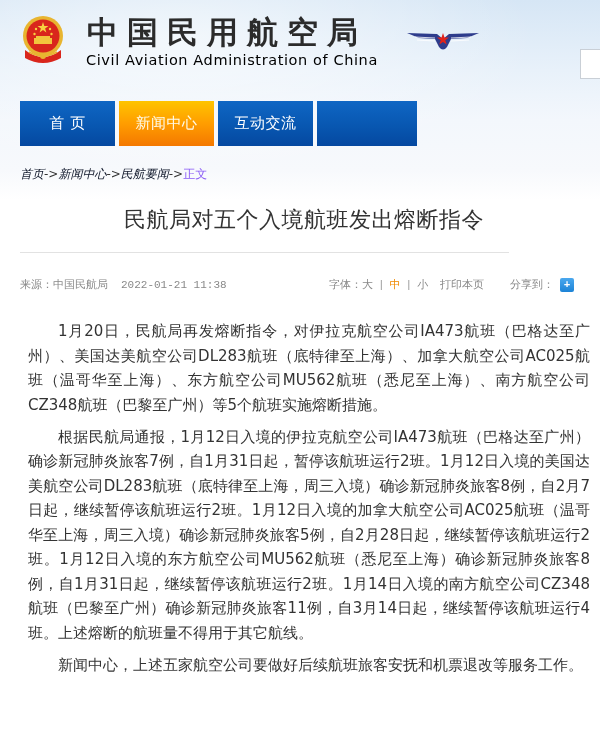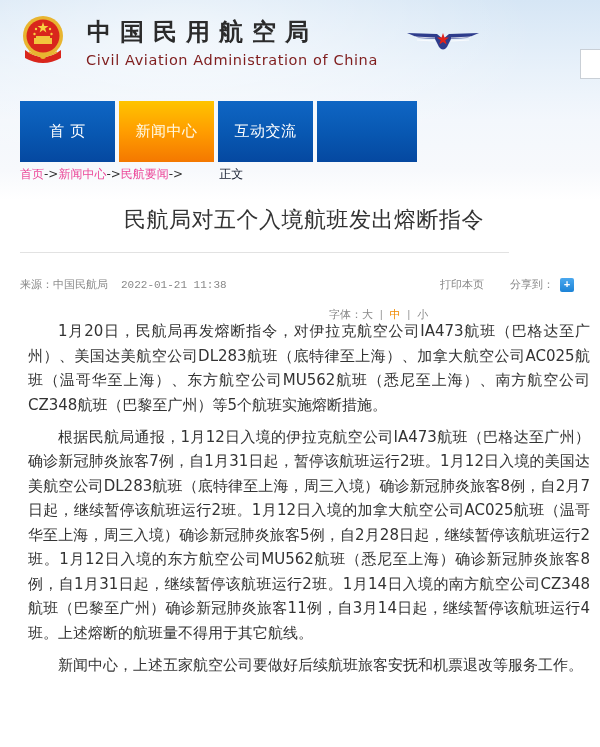--- a/index.html
+++ b/index.html
@@ -15,73 +15,73 @@
   }
   .banner::after {
     content: ""; position: absolute; left: 0; top: 0; right: 0; bottom: 0;
     background: radial-gradient(ellipse at 30% 20%, rgba(255,255,255,0.6), rgba(255,255,255,0) 60%);
   }
   .emblem {
     position: absolute; left: 21px; top: 14px; width: 44px; height: 54px; z-index: 2;
   }
   .site-title-cn {
     position: absolute; left: 87px; top: 14px; z-index: 2;
-    font-size: 24px; font-weight: bold; color: #2b2b2b; letter-spacing: 9px;
+    font-size: 31px; font-weight: bold; color: #2b2b2b; letter-spacing: 9px;
     font-family: "DejaVu Sans", sans-serif; line-height: 36px;
   }
   .site-title-en {
     position: absolute; left: 86px; top: 51px; z-index: 2;
-    font-size: 14.5px; color: #7f1d1d; letter-spacing: 0.6px;
+    font-size: 14.5px; color: #000000; letter-spacing: 0.6px;
     font-family: "DejaVu Sans", sans-serif; line-height: 18px;
   }
   .caac-logo {
     position: absolute; left: 407px; top: 30px; width: 72px; height: 24px; z-index: 2;
   }
   .search-box {
     position: absolute; left: 580px; top: 49px; width: 30px; height: 28px;
     border: 1px solid #c9cfd6; background: #fff; z-index: 2;
   }
   .nav {
     position: absolute; left: 20px; top: 101px; height: 45px; z-index: 2;
     display: flex; gap: 4px;
   }
   .nav-item {
-    width: 95px; height: 61px; display: flex; align-items: center; justify-content: center;
+    width: 95px; height: 45px; display: flex; align-items: center; justify-content: center;
     background: linear-gradient(180deg, #0f66c4 0%, #0857b1 55%, #0548a0 100%);
     color: #ffffff; font-size: 15px; cursor: pointer; letter-spacing: 0.5px;
     font-family: "DejaVu Sans", sans-serif;
   }
   .nav-item.active {
     background: linear-gradient(180deg, #ffc400 0%, #ff9d00 50%, #f47800 100%);
     color: #fffbea;
   }
   .nav-item.partial { width: 100px; }
   .breadcrumb {
     position: absolute; left: 20px; top: 166px; z-index: 2;
     font-size: 12px; color: #333; line-height: 16px;
     font-family: "DejaVu Sans", sans-serif;
   }
-  .breadcrumb a { color: #ec4899; text-decoration: none; }
-  .breadcrumb .current { color: #0f172a; margin-left: 36px; }
+  .breadcrumb a { color: #0f172a; text-decoration: none; font-style: italic; }
+  .breadcrumb .current { color: #8b5cf6; }
   .article-title {
     position: absolute; left: 0; width: 600px; top: 201px; text-align: center; z-index: 2;
     font-size: 22px; color: #333; line-height: 30px; letter-spacing: 0.5px;
     font-family: "DejaVu Sans", sans-serif;
   }
   .divider {
     position: absolute; left: 20px; top: 252px; width: 489px; height: 1px; background: #e2e2e2;
   }
   .meta {
     position: absolute; left: 20px; top: 277px; width: 560px; height: 16px;
     font-size: 11px; color: #888; line-height: 16px;
     font-family: Liberation Mono, monospace;
   }
   .meta .source { position: absolute; left: 0; top: 0; }
   .meta .date { position: absolute; left: 101px; top: 0; }
-  .meta .fontsize { position: absolute; left: 309px; top: 0; margin-top: 30px; }
+  .meta .fontsize { position: absolute; left: 309px; top: 0; }
   .meta .fontsize span { cursor: pointer; }
   .meta .fontsize .sep { margin: 0 5px; color: #999; cursor: default; }
   .meta .fontsize .active { color: #f08a00; }
   .meta .print { position: absolute; left: 420px; top: 0; cursor: pointer; }
   .meta .share { position: absolute; left: 490px; top: 0; }
   .share-btn {
     position: absolute; left: 540px; top: 1px; width: 14px; height: 14px;
     background: linear-gradient(180deg, #4aa8ee, #1c83d6); border-radius: 2px;
     color: #fff; font-size: 11px; font-weight: bold; line-height: 14px; text-align: center;
     cursor: pointer;

